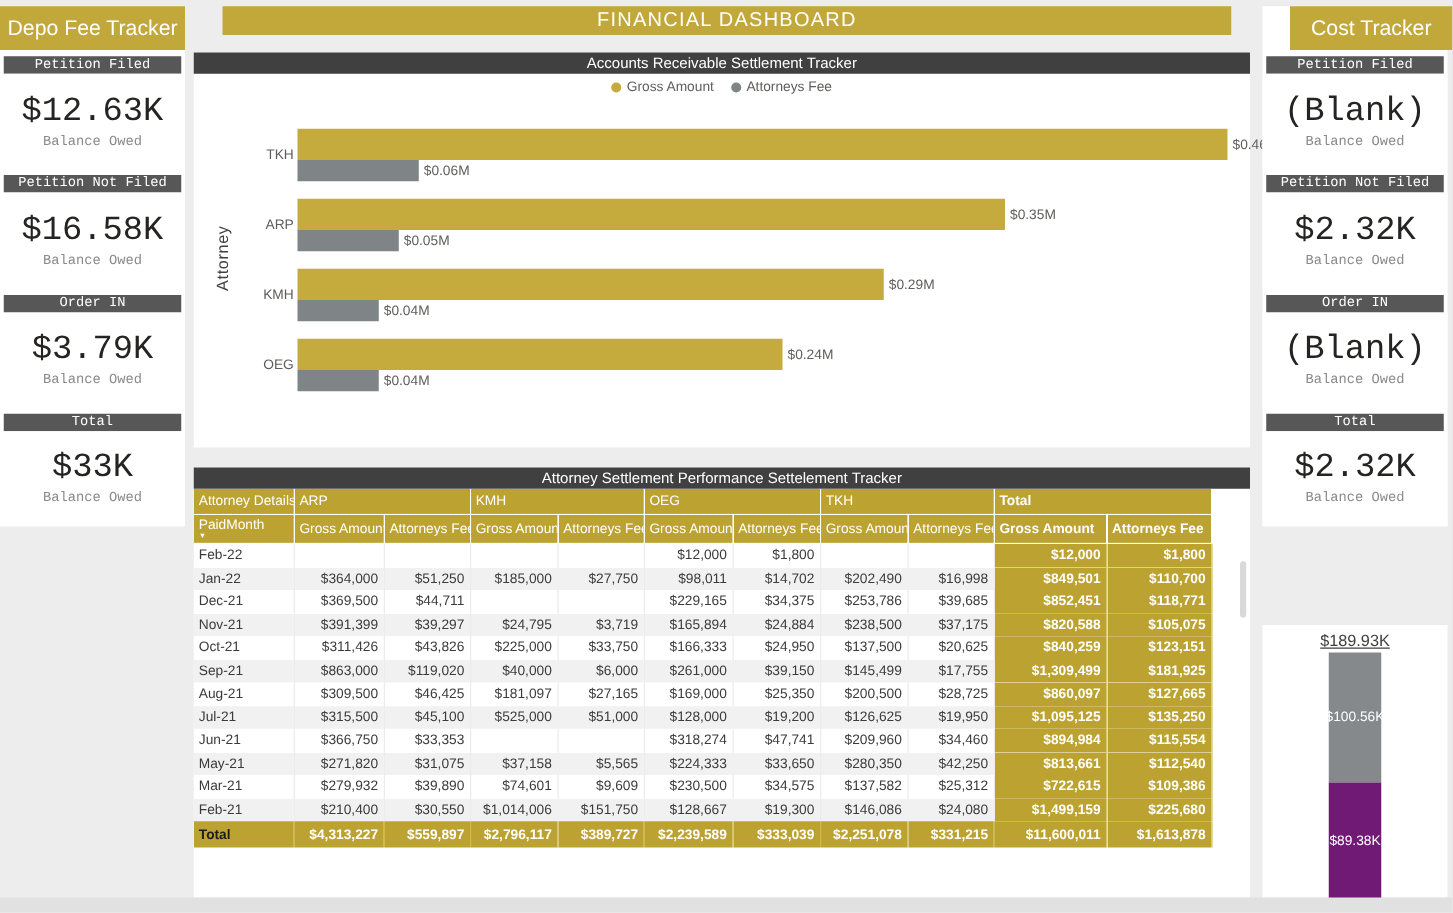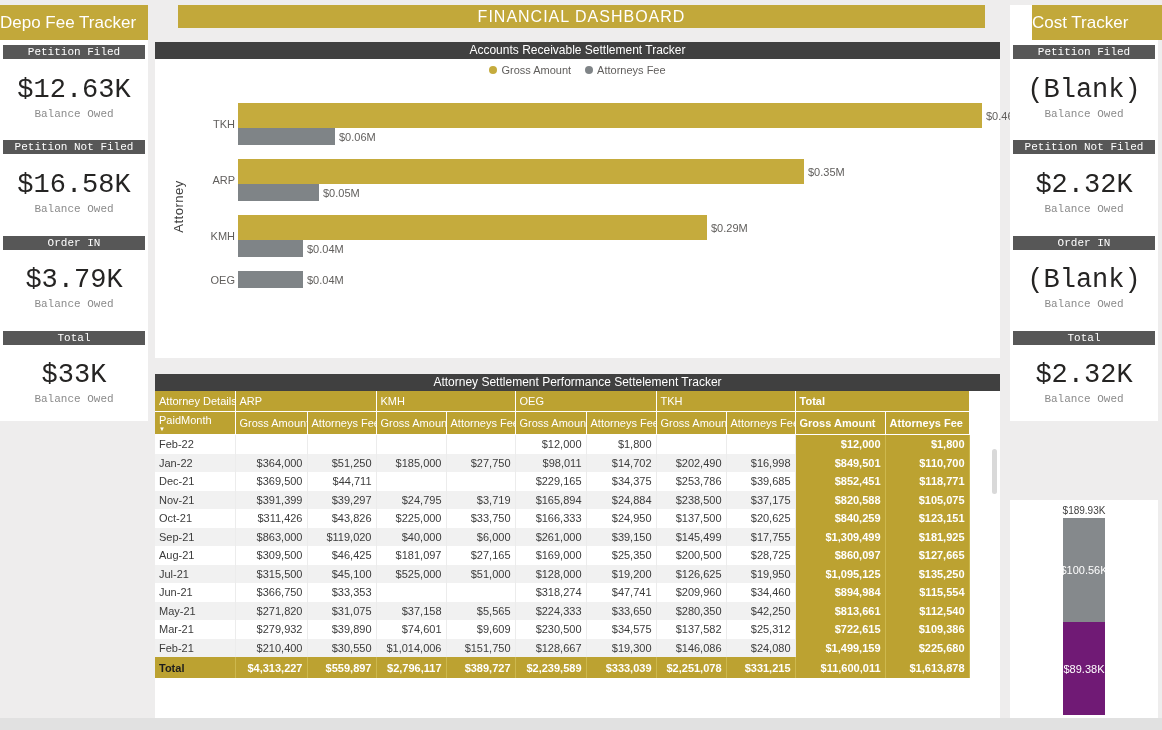--- a/index.html
+++ b/index.html
@@ -2,21 +2,21 @@
 <html><head>
 <meta charset="utf-8">
 <style>
   html,body{margin:0;padding:0;}
   body{font-family:"Liberation Sans", sans-serif; background:#d9d9d9;}
   .canvas{position:relative;width:1162px;height:730px;background:#EEEDED;overflow:hidden;}
   .gold-bg{background:#C2A83A;color:#fff;}
 
   
   .side-panel{position:absolute;top:5px;width:148px;height:416px;background:#fff;display:flex;flex-direction:column;}
-  .panel-header{height:35px;line-height:35px;font-size:17px;}
+  .panel-header{height:35px;line-height:35px;text-align:center;font-size:17px;}
   .inset-header{margin-left:22px;margin-right:-4px;}
   .panel-sections{flex:1;display:flex;flex-direction:column;font-family:Liberation Mono, monospace;}
   .kpi-bar{margin:5px 3px 0 3px;height:14px;line-height:14px;background:#575757;color:#fff;
            font-size:11px;text-align:center;}
   .kpi-card{flex:1;display:flex;flex-direction:column;align-items:center;justify-content:center;background:#fff;}
   .kpi-value{font-size:27px;color:#252423;}
   .kpi-caption{font-size:11px;color:#8a8a8a;margin-top:3px;}
 
   
   .center-col{position:absolute;left:155px;top:0;width:845px;}
@@ -55,21 +55,21 @@
   tbody tr:nth-child(even) td{background:#f1f1f1;}
   tbody td.tc{background:#BCA231 !important;color:#fff;font-weight:bold;border-right:1px solid #cdb84e;}
   tfoot td{background:#BCA231;color:#fff;font-weight:bold;text-align:right;height:17px;
            border-right:1px solid #cdb84e;}
   tfoot td.month{color:#1d1d1d;text-align:left;}
 
   
   .ar-title{position:absolute;left:1002px;top:452px;width:146px;height:44px;line-height:44px;
             text-align:center;font-size:17px;}
   .ar-card{position:absolute;left:1010px;top:500px;width:148px;height:218px;background:#fff;}
-  .ar-total-label{text-align:center;font-size:10px;color:#404040;padding-top:5px;}
+  .ar-total-label{text-align:center;font-size:13px;color:#404040;padding-top:5px;text-decoration:underline;}
   .ar-bar{width:42px;margin:2px auto 0 auto;display:flex;flex-direction:column;justify-content:space-between;}
   .ar-seg{display:flex;align-items:center;justify-content:center;color:#fff;font-size:11px;}
 
   .bottom-strip{position:absolute;left:0;top:718px;width:100%;height:12px;background:#E1E1E1;}
 </style>
 </head>
 <body>
 
 <div class="canvas">
 
@@ -152,20 +152,24 @@
                 </div>
                 <div class="bar-row">
                   <div class="bar s1" style="width: 65px; background: rgb(127, 132, 135);"></div>
                   <span class="bar-val">$0.04M</span>
                 </div>
               </div>
             </div>
             <div class="bar-group">
               <div class="cat-label">OEG</div>
               <div class="bar-rows">
+                <div class="bar-row">
+                  <div class="bar s0" style="width: 388px; background: rgb(197, 171, 61);"></div>
+                  <span class="bar-val">$0.24M</span>
+                </div>
                 <div class="bar-row">
                   <div class="bar s1" style="width: 65px; background: rgb(127, 132, 135);"></div>
                   <span class="bar-val">$0.04M</span>
                 </div>
               </div>
             </div>
           </div>
       </div>
     </section>
 

